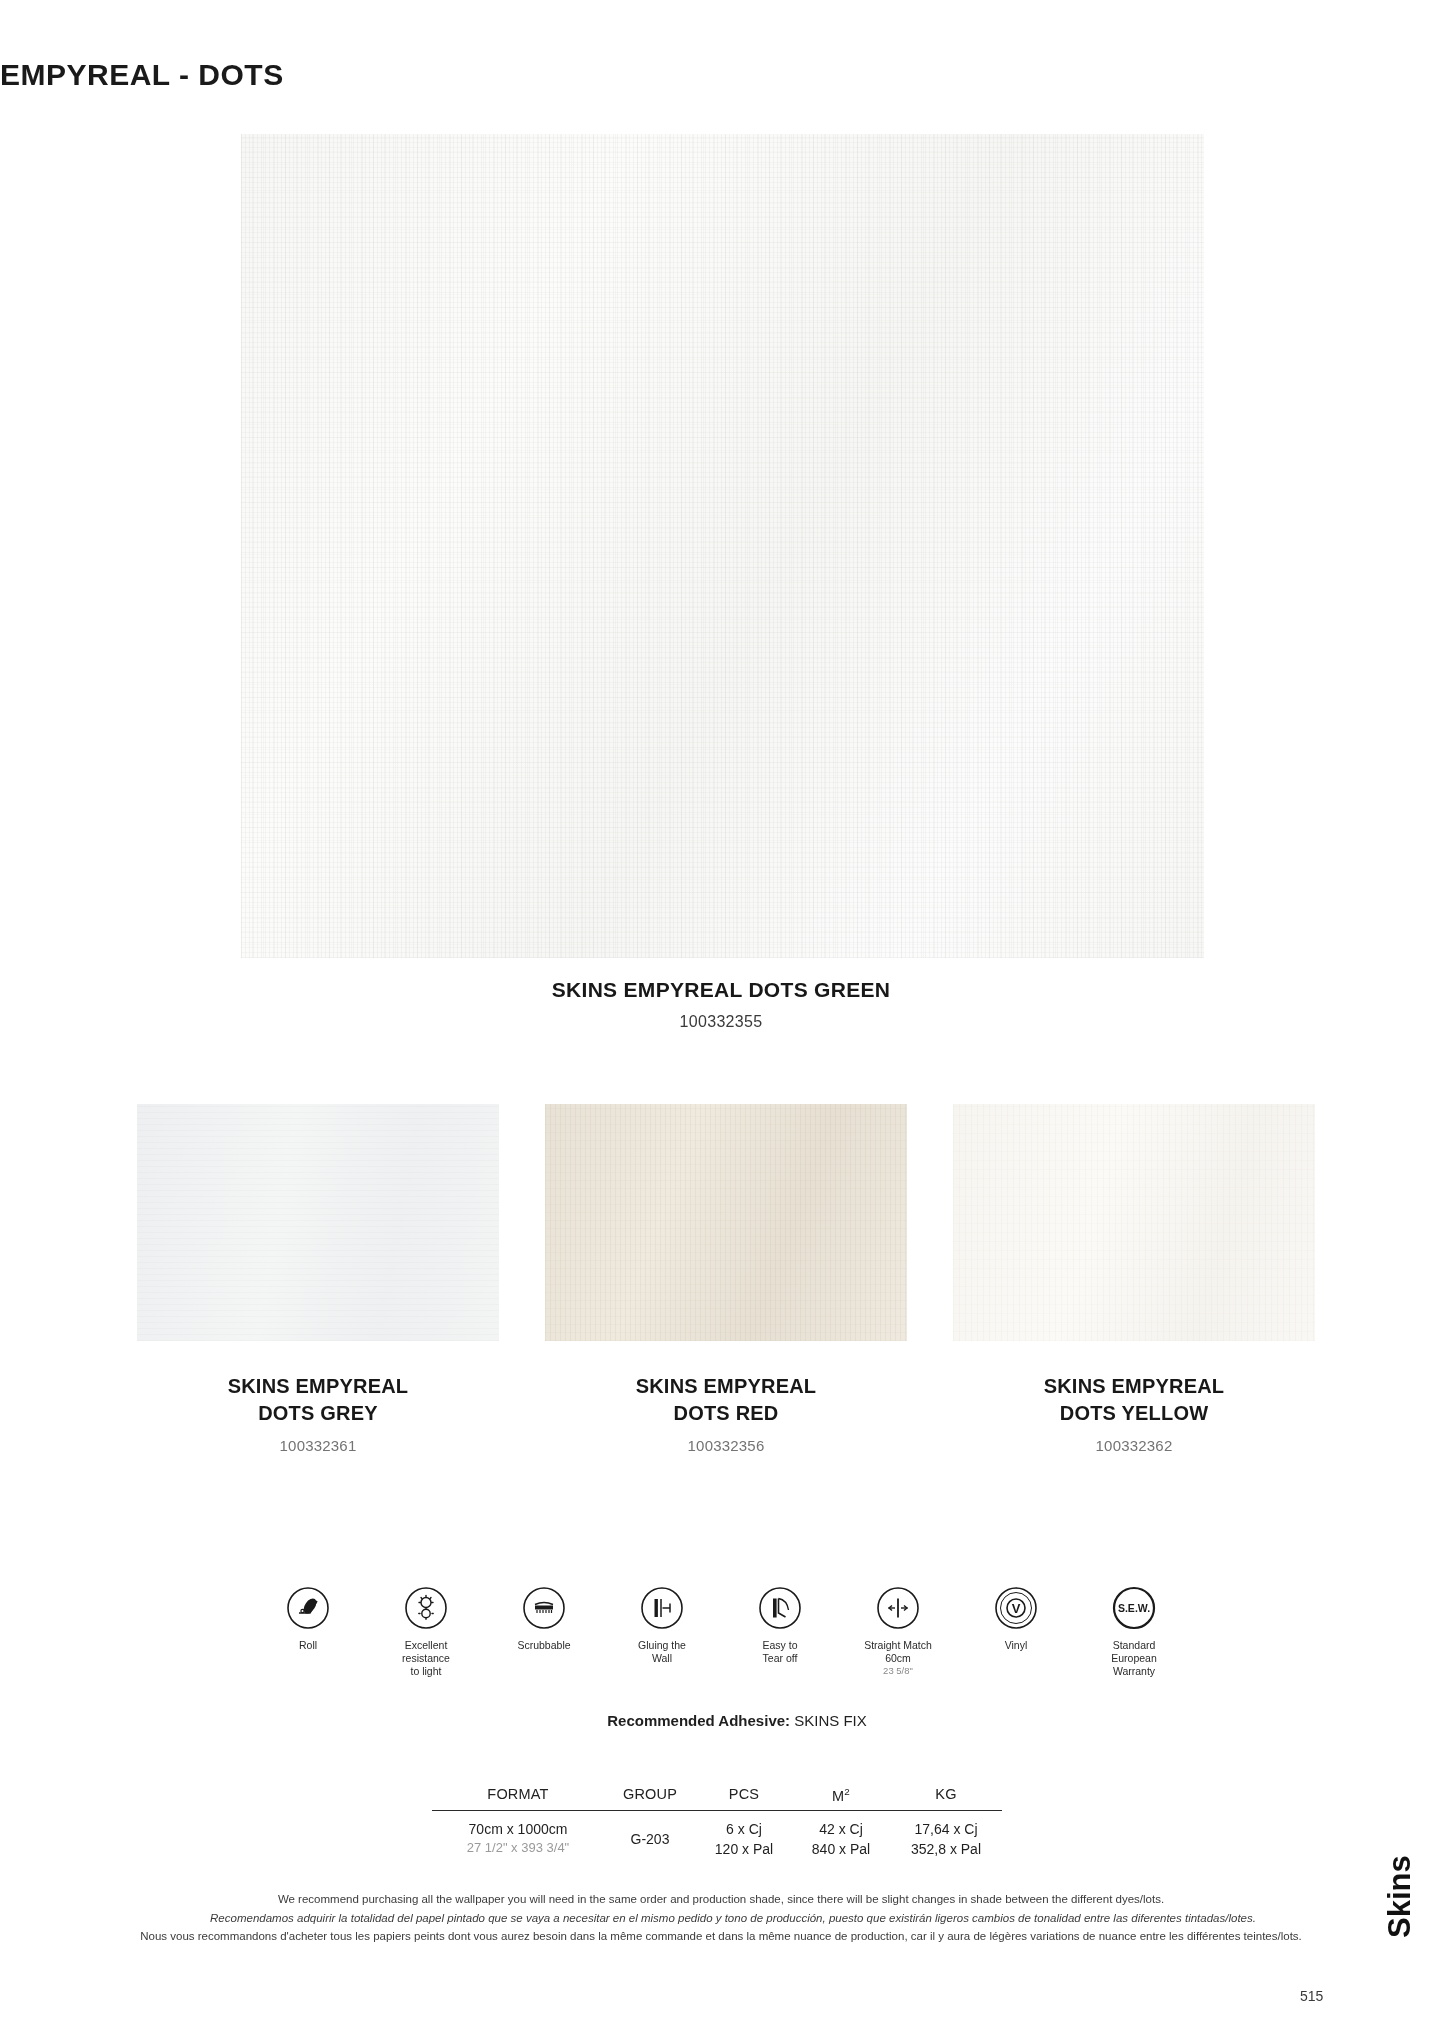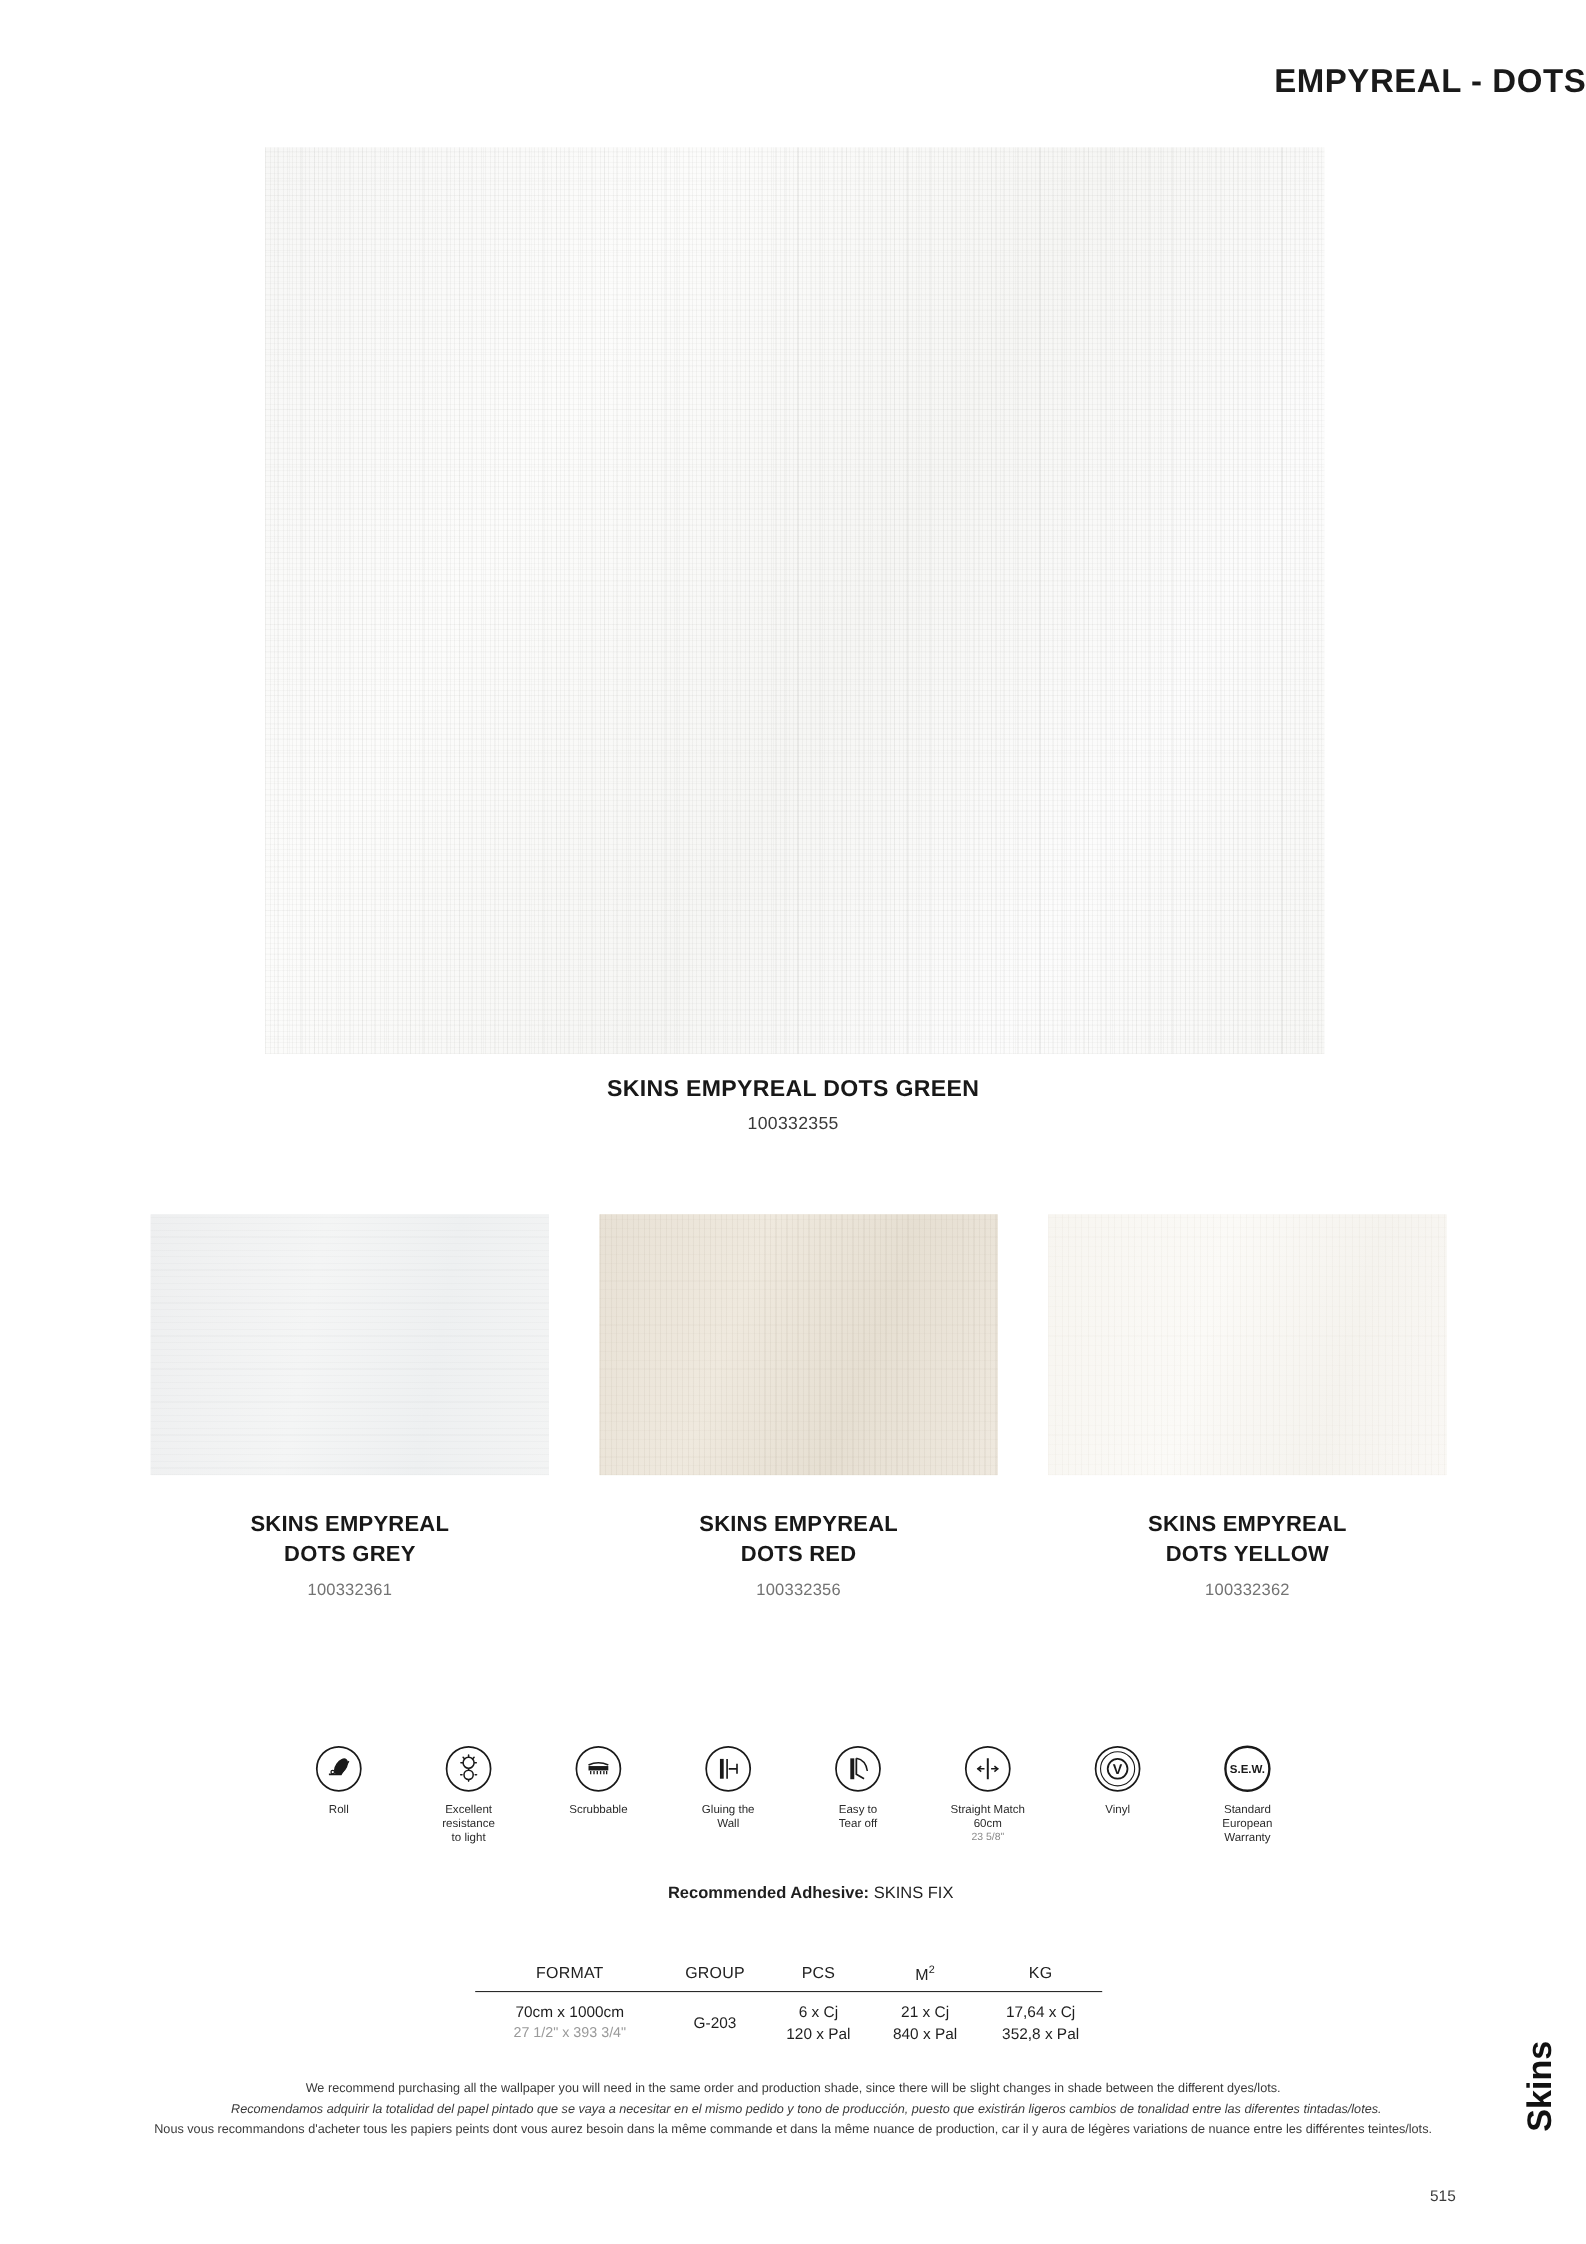--- a/index.html
+++ b/index.html
@@ -15,21 +15,21 @@
     color: #1a1a1a;
     overflow: hidden;
   }
 
   
   .page-title {
     position: absolute;
     top: 58px;
     left: 0;
     width: 1442px;
-    text-align: right;
+    text-align: left;
     font-size: 30px;
     font-weight: bold;
     letter-spacing: 0.5px;
     color: #1a1a1a;
   }
 
   
   .hero-wrap {
     position: absolute;
     top: 134px;
@@ -494,21 +494,21 @@
     <div class="col-format">
       <div>70cm x 1000cm</div>
       <div class="inches">27 1/2" x 393 3/4"</div>
     </div>
     <div class="col-group col-group-cell">G-203</div>
     <div class="col-pcs">
       <div>6 x Cj</div>
       <div>120 x Pal</div>
     </div>
     <div class="col-m2">
-      <div>21 x Cj</div>
+      <div>42 x Cj</div>
       <div>840 x Pal</div>
     </div>
     <div class="col-kg">
       <div>17,64 x Cj</div>
       <div>352,8 x Pal</div>
     </div>
   </div>
 </div>
 
 <div class="legal">

